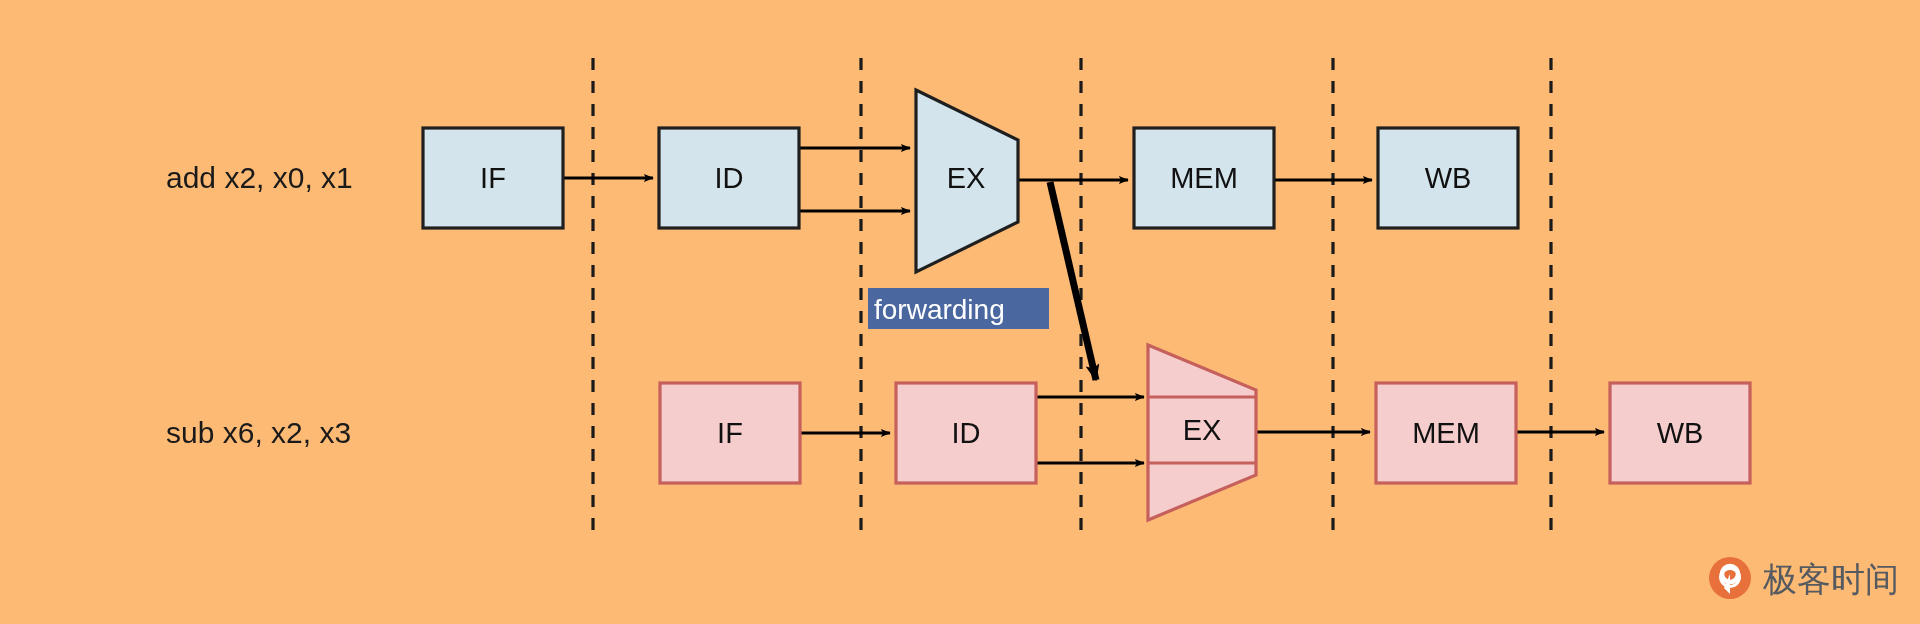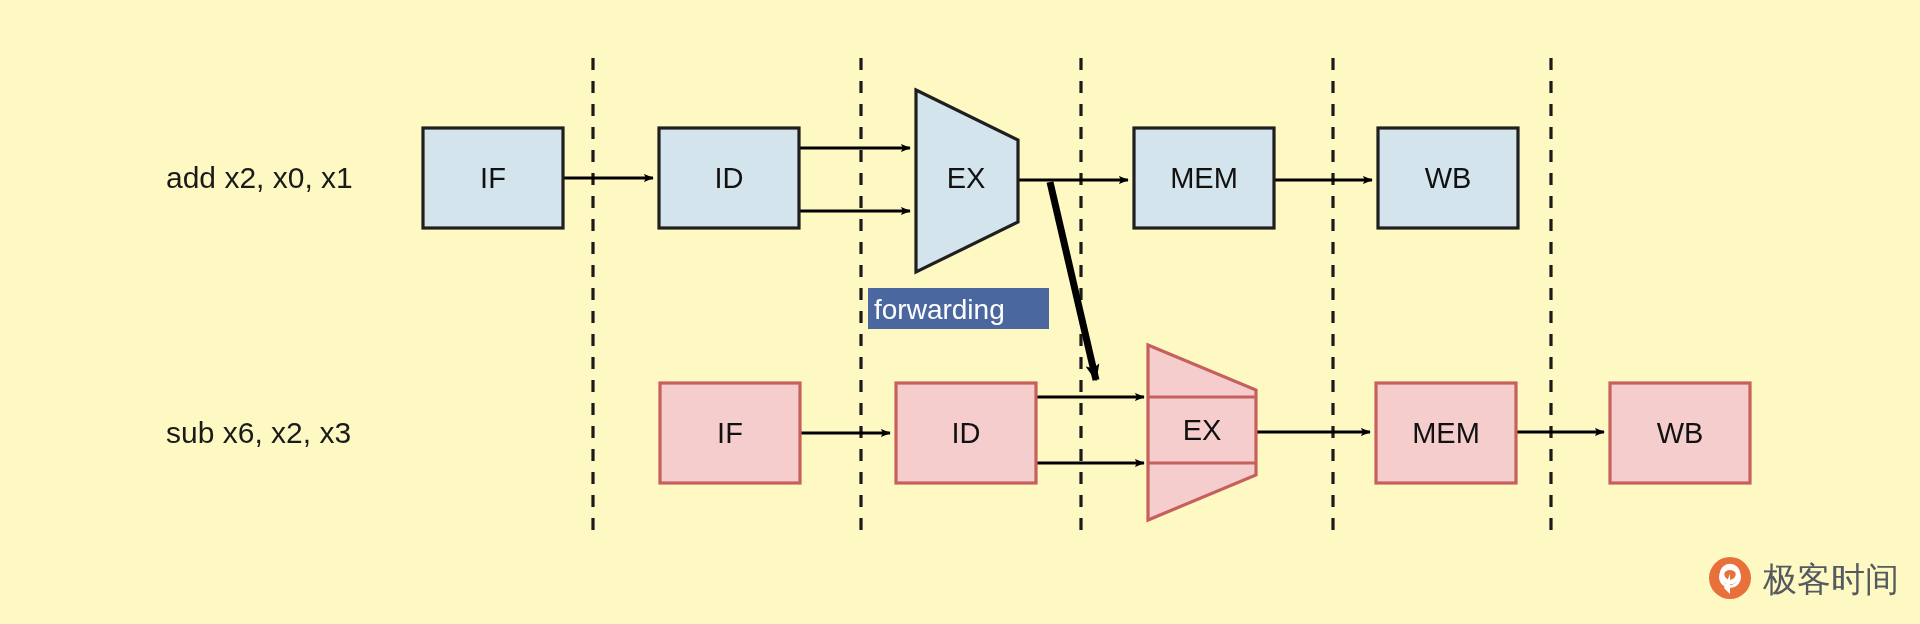--- a/index.html
+++ b/index.html
@@ -7,21 +7,21 @@
     padding: 0;
     background: #ffffff;
   }
   body {
     font-family: "Liberation Sans", "DejaVu Sans", sans-serif;
   }
   #stage {
     position: relative;
     width: 1920px;
     height: 624px;
-    background: #fef9c3;
+    background: #fdba74;
     overflow: hidden;
   }
   #diagram-svg {
     position: absolute;
     left: 0;
     top: 0;
     width: 1920px;
     height: 624px;
     display: block;
   }

